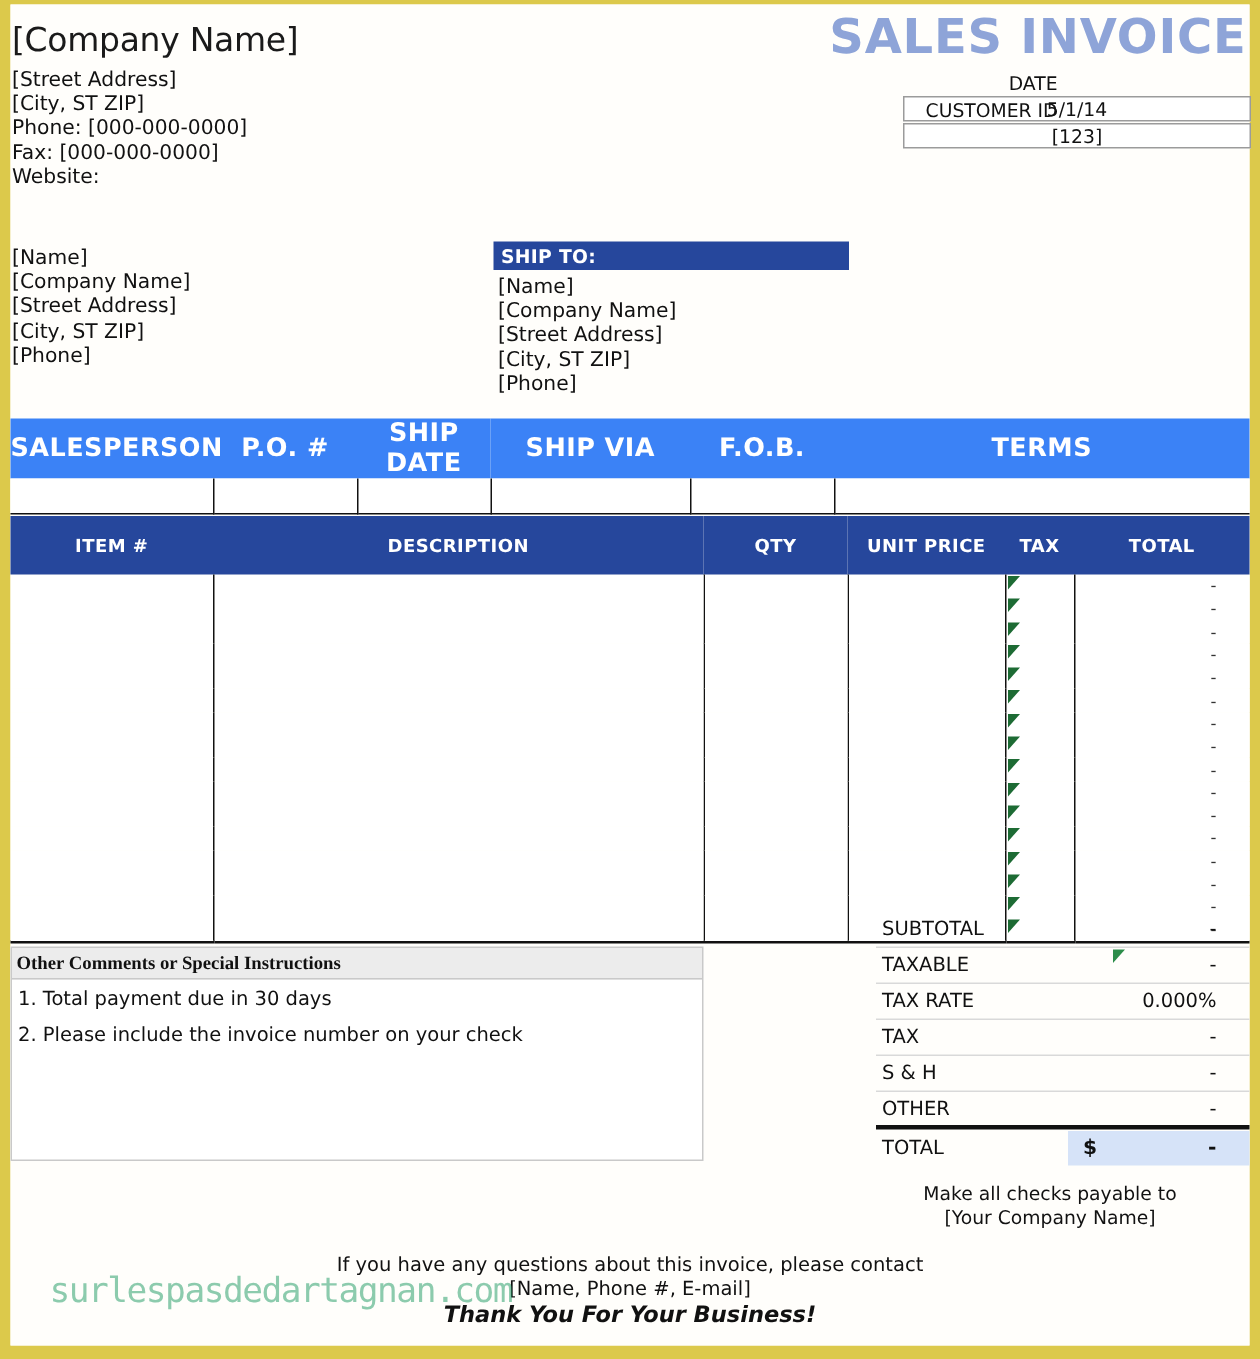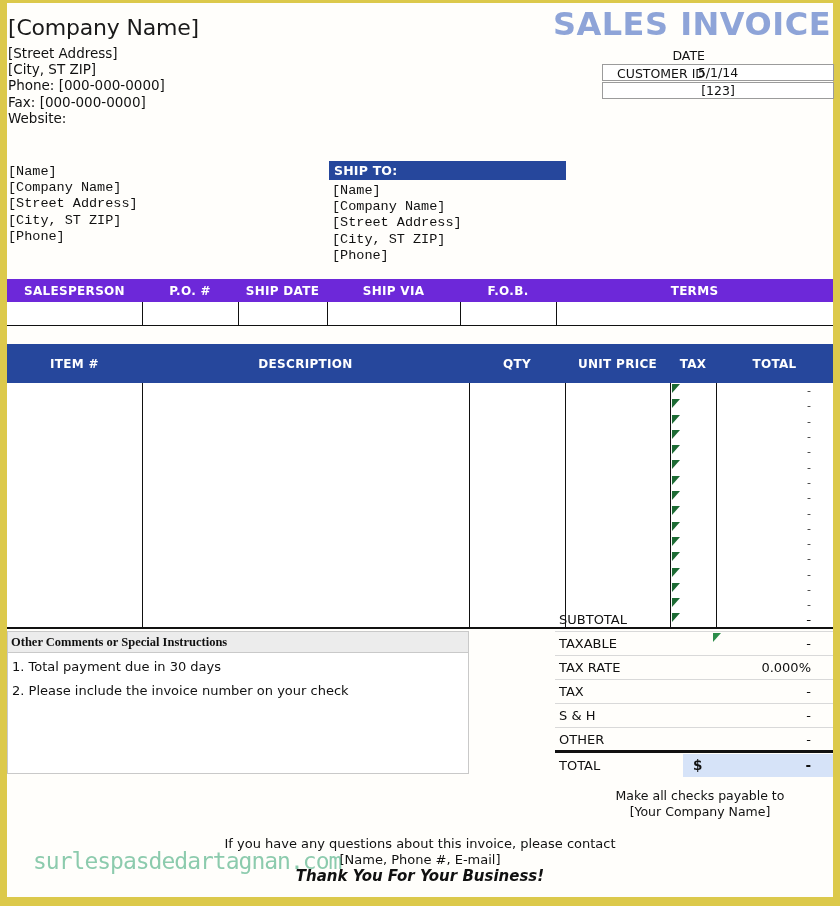--- a/index.html
+++ b/index.html
@@ -104,38 +104,37 @@
     height: 19px;
     line-height: 13px;
     letter-spacing: 0.2px;
   }
   .addr-body {
     padding-top: 3px;
     font-size: 13.5px;
     line-height: 16.2px;
     color: #111;
     padding-left: 1px;
-    font-family: Liberation Mono, monospace;
   }
   .addr.ship .addr-head { padding-left: 5px; }
   .addr.ship .addr-body { padding-left: 3px; }
   .addr-body div { white-space: nowrap; }
 
   
   .info-table {
     position: absolute;
     left: 0px; top: 276px;
     width: 826px;
     border-collapse: collapse;
     table-layout: fixed;
   }
   .info-table th {
-    background: #6d28d9;
+    background: #3b82f6;
     color: #fff;
-    font-size: 12px;
+    font-size: 17px;
     font-weight: bold;
     height: 23px;
     letter-spacing: 0.3px;
     border: none;
   }
   .info-table td {
     height: 23px;
     background: #ffffff;
     border: 1px solid #111111;
     border-top: none;
@@ -214,20 +213,21 @@
     position: absolute;
     left: 548px; top: 605px;
     width: 278px;
   }
   .tot-row {
     display: flex;
     align-items: center;
     height: 24px;
     border-bottom: 1px solid #d9d9d9;
     position: relative;
+    margin-left: 29px;
   }
   .tot-label {
     width: 128px;
     font-size: 13px;
     color: #111;
     padding-left: 4px;
     white-space: nowrap;
   }
   .tot-value {
     flex: 1;

